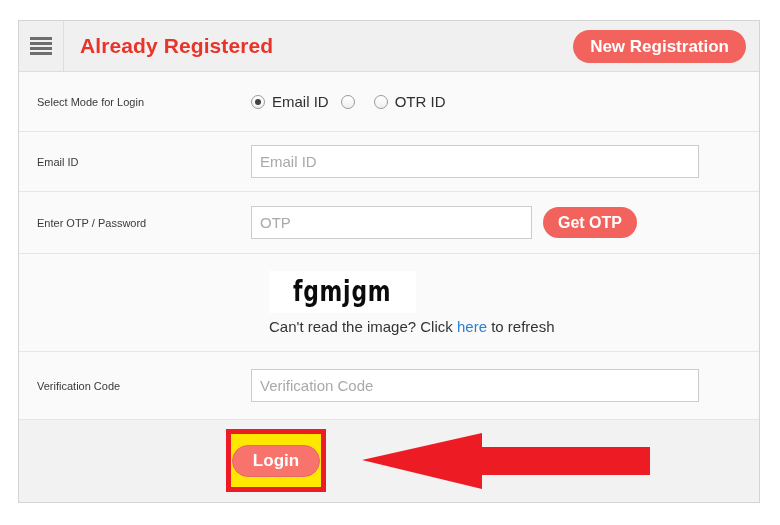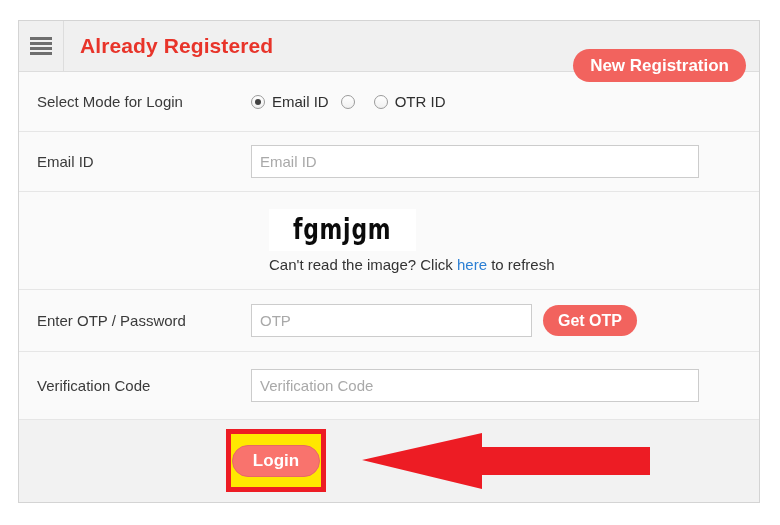--- a/index.html
+++ b/index.html
@@ -79,42 +79,41 @@
     border: none;
     border-radius: 17px;
     padding: 0 17px;
     height: 33px;
     line-height: 33px;
     font-size: 17px;
     font-weight: bold;
     font-family: "Liberation Sans", sans-serif;
     white-space: nowrap;
     cursor: pointer;
-    margin-top: 19px;
   }
 
   
   .form-row {
     display: flex;
     align-items: center;
     border-bottom: 1px solid #e6e6e6;
     background: #fafafa;
     box-sizing: border-box;
   }
   .row-mode     { height: 60px; }
   .row-email    { height: 60px; }
   .row-otp      { height: 62px; }
   .row-captcha  { height: 98px; }
   .row-vcode    { height: 68px; }
 
   .row-label {
     width: 232px;
     padding-left: 18px;
     box-sizing: border-box;
-    font-size: 15px;
+    font-size: 11px;
     color: #3a3a3a;
     white-space: nowrap;
   }
   .row-field {
     flex: 1;
     display: flex;
     align-items: center;
   }
 
   
@@ -305,37 +304,37 @@
     </div>
   </div>
 
   <div class="form-row row-email">
     <div class="row-label">Email ID</div>
     <div class="row-field">
       <input class="text-input input-wide" type="text" placeholder="Email ID" style="">
     </div>
   </div>
 
+  <div class="form-row row-otp">
+    <div class="row-label">Enter OTP / Password</div>
+    <div class="row-field">
+      <input class="text-input input-otp" type="text" placeholder="OTP" style="">
+      <button class="get-otp-btn">Get OTP</button>
+    </div>
+  </div>
+
   <div class="form-row row-captcha">
     <div class="captcha-block">
       <div class="captcha-img">
         <span class="captcha-text">fgmjgm</span>
       </div>
       <div class="captcha-hint"><span>Can't read the image? Click </span><a>here</a><span> to refresh</span></div>
     </div>
   </div>
 
-  <div class="form-row row-otp">
-    <div class="row-label">Enter OTP / Password</div>
-    <div class="row-field">
-      <input class="text-input input-otp" type="text" placeholder="OTP" style="">
-      <button class="get-otp-btn">Get OTP</button>
-    </div>
-  </div>
-
   <div class="form-row row-vcode">
     <div class="row-label">Verification Code</div>
     <div class="row-field">
       <input class="text-input input-wide" type="text" placeholder="Verification Code" style="">
     </div>
   </div>
 
   <div class="card-footer">
     <div class="login-highlight">
       <button class="login-btn">Login</button>

